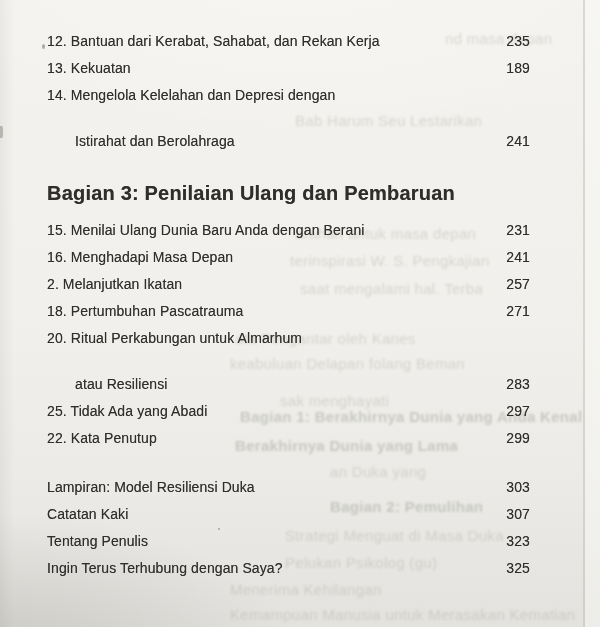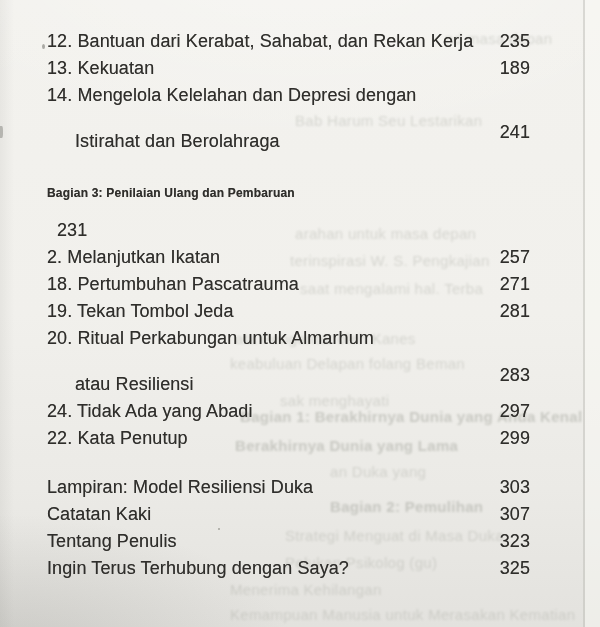--- a/index.html
+++ b/index.html
@@ -49,30 +49,30 @@
 
   
   .toc {
     position: absolute; left: 0; top: 0; width: 100%;
     box-sizing: border-box;
     padding: 28px 70px 0 47px;
     color: #2f2e2b;
     text-shadow: 0 0 0.5px rgba(46,45,43,0.55);
   }
   .row {
-    display: flex; justify-content: space-between; align-items: center;
-    font-size: 18px; line-height: 27px;
+    display: flex; justify-content: space-between; align-items: flex-end;
+    font-size: 14px; line-height: 27px;
     letter-spacing: 0.1px;
     white-space: nowrap;
   }
   .row .t { }
   .row .p { margin-left: 10px; }
   .row.indent .t { padding-left: 28px; margin-top: 19px; }
   .heading {
-    font-size: 12px; font-weight: 700; line-height: 27px;
+    font-size: 20px; font-weight: 700; line-height: 27px;
     letter-spacing: 0.2px;
     margin-top: 25px; margin-bottom: 10px;
     white-space: nowrap;
   }
   .back-gap { margin-top: 22px; }
 </style>
 </head>
 <body>
 
 <div class="page">
@@ -111,44 +111,45 @@
       <span class="p"></span>
     </div>
     <div class="row indent">
       <span class="t">Istirahat dan Berolahraga</span>
       <span class="p">241</span>
     </div>
 
     <div class="heading">Bagian 3: Penilaian Ulang dan Pembaruan</div>
 
     <div class="row">
+      <span class="t">15. Menilai Ulang Dunia Baru Anda dengan Berani</span>
       <span class="p">231</span>
+    </div>
+    <div class="row">
+      <span class="t">16. Menghadapi Masa Depan</span>
+      <span class="p">241</span>
     </div>
     <div class="row">
       <span class="t">2. Melanjutkan Ikatan</span>
       <span class="p">257</span>
     </div>
     <div class="row">
       <span class="t">18. Pertumbuhan Pascatrauma</span>
       <span class="p">271</span>
     </div>
     <div class="row">
-      <span class="t">19. Tekan Tombol Jeda</span>
-      <span class="p">281</span>
-    </div>
-    <div class="row">
       <span class="t">20. Ritual Perkabungan untuk Almarhum</span>
       <span class="p"></span>
     </div>
     <div class="row indent">
       <span class="t">atau Resiliensi</span>
       <span class="p">283</span>
     </div>
     <div class="row">
-      <span class="t">24. Tidak Ada yang Abadi</span>
+      <span class="t">25. Tidak Ada yang Abadi</span>
       <span class="p">297</span>
     </div>
     <div class="row">
       <span class="t">22. Kata Penutup</span>
       <span class="p">299</span>
     </div>
 
     <div class="row back-gap">
       <span class="t">Lampiran: Model Resiliensi Duka</span>
       <span class="p">303</span>

